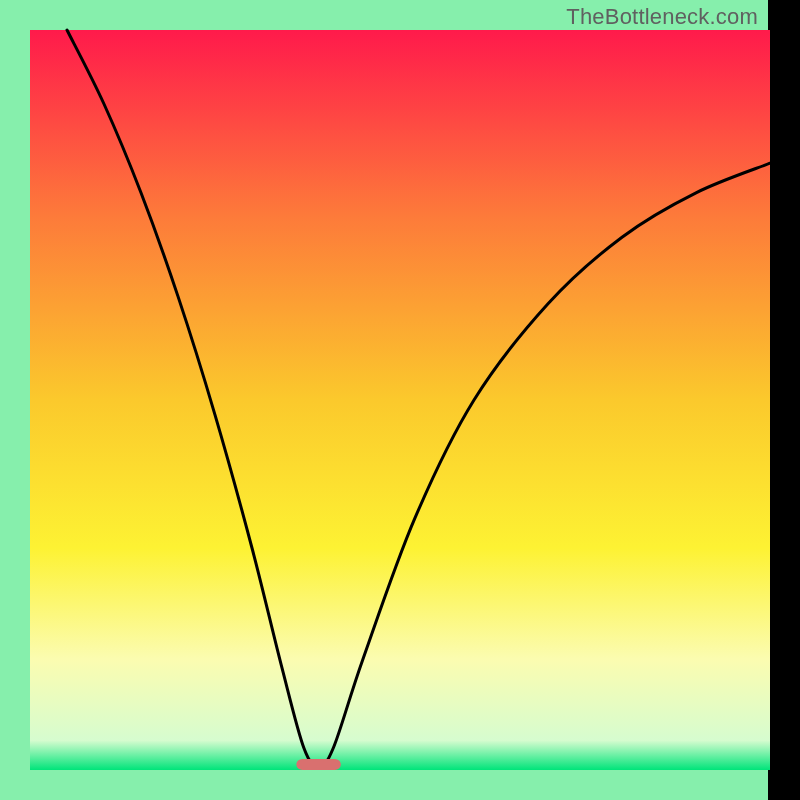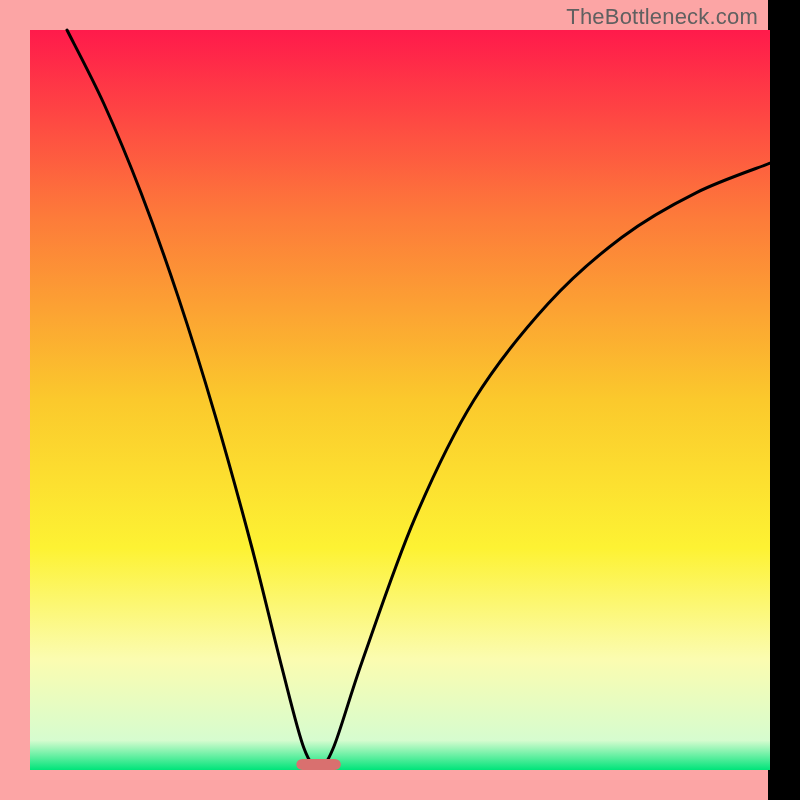--- a/index.html
+++ b/index.html
@@ -8,21 +8,21 @@
     width: 800px;
     height: 800px;
     background: #000;
     font-family: Arial, Helvetica, sans-serif;
     overflow: hidden;
   }
   .frame {
     position: relative;
     width: 768px;
     height: 800px;
-    background: #fca5a5;
+    background: #86efac;
   }
   .watermark {
     position: absolute;
     top: 4px;
     right: 10px;
     color: #606060;
     font-size: 22px;
     letter-spacing: 0.2px;
     z-index: 5;
   }

